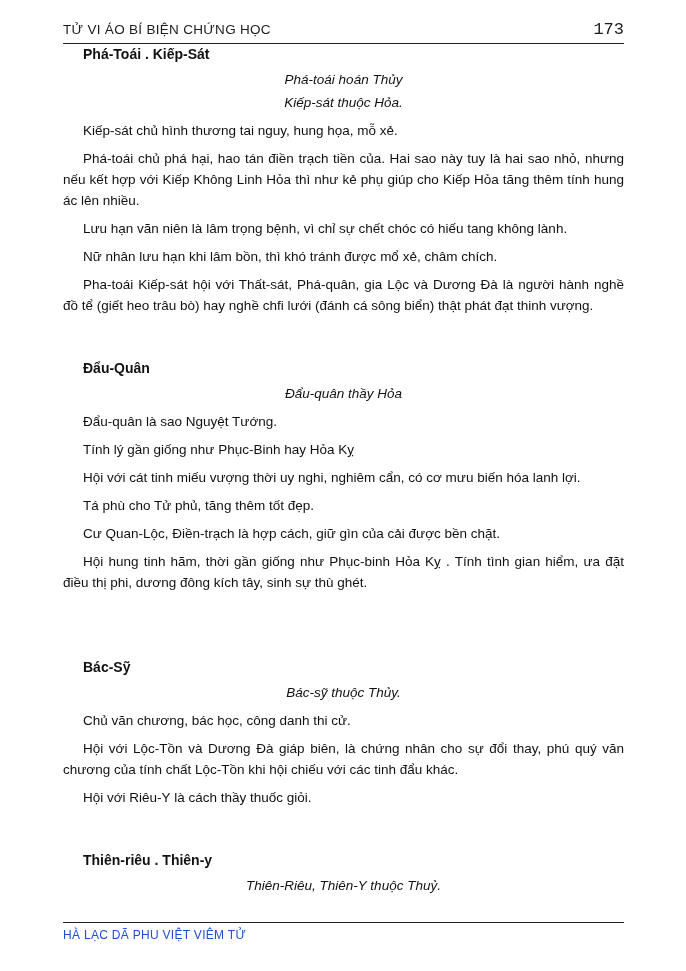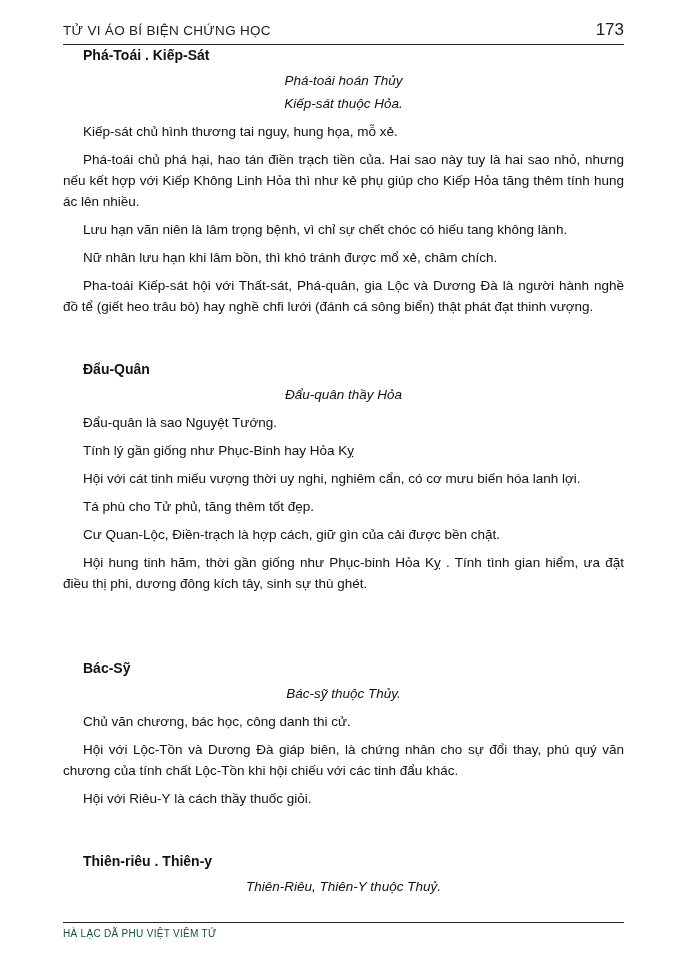--- a/index.html
+++ b/index.html
@@ -24,21 +24,21 @@
     align-items: center;
     border-bottom: 1.5px solid #222;
     padding-bottom: 4px;
   }
   .header-title {
     font-size: 13.5px;
     letter-spacing: 0.3px;
     color: #1c1c1c;
   }
   .header-pagenum {
-    font-family: Liberation Sans, sans-serif;
+    font-family: Liberation Mono, monospace;
     font-size: 17px;
     color: #1c1c1c;
   }
   
   .content {
     font-size: 13.5px;
     line-height: 21px;
   }
   .section { }
   .section.gap-md { margin-top: 42px; }
@@ -60,22 +60,22 @@
     text-align: justify;
   }
   
   .footer {
     position: absolute;
     left: 63px;
     right: 62px;
     top: 922px;
     border-top: 1.5px solid #222;
     padding-top: 5px;
-    font-size: 10px;
-    color: #14532d;
+    font-size: 12px;
+    color: #1d4ed8;
     letter-spacing: 0.3px;
   }
 </style>
 </head>
 <body>
 
 <div class="page">
   <div class="page-inner">
 
     <div class="header">

